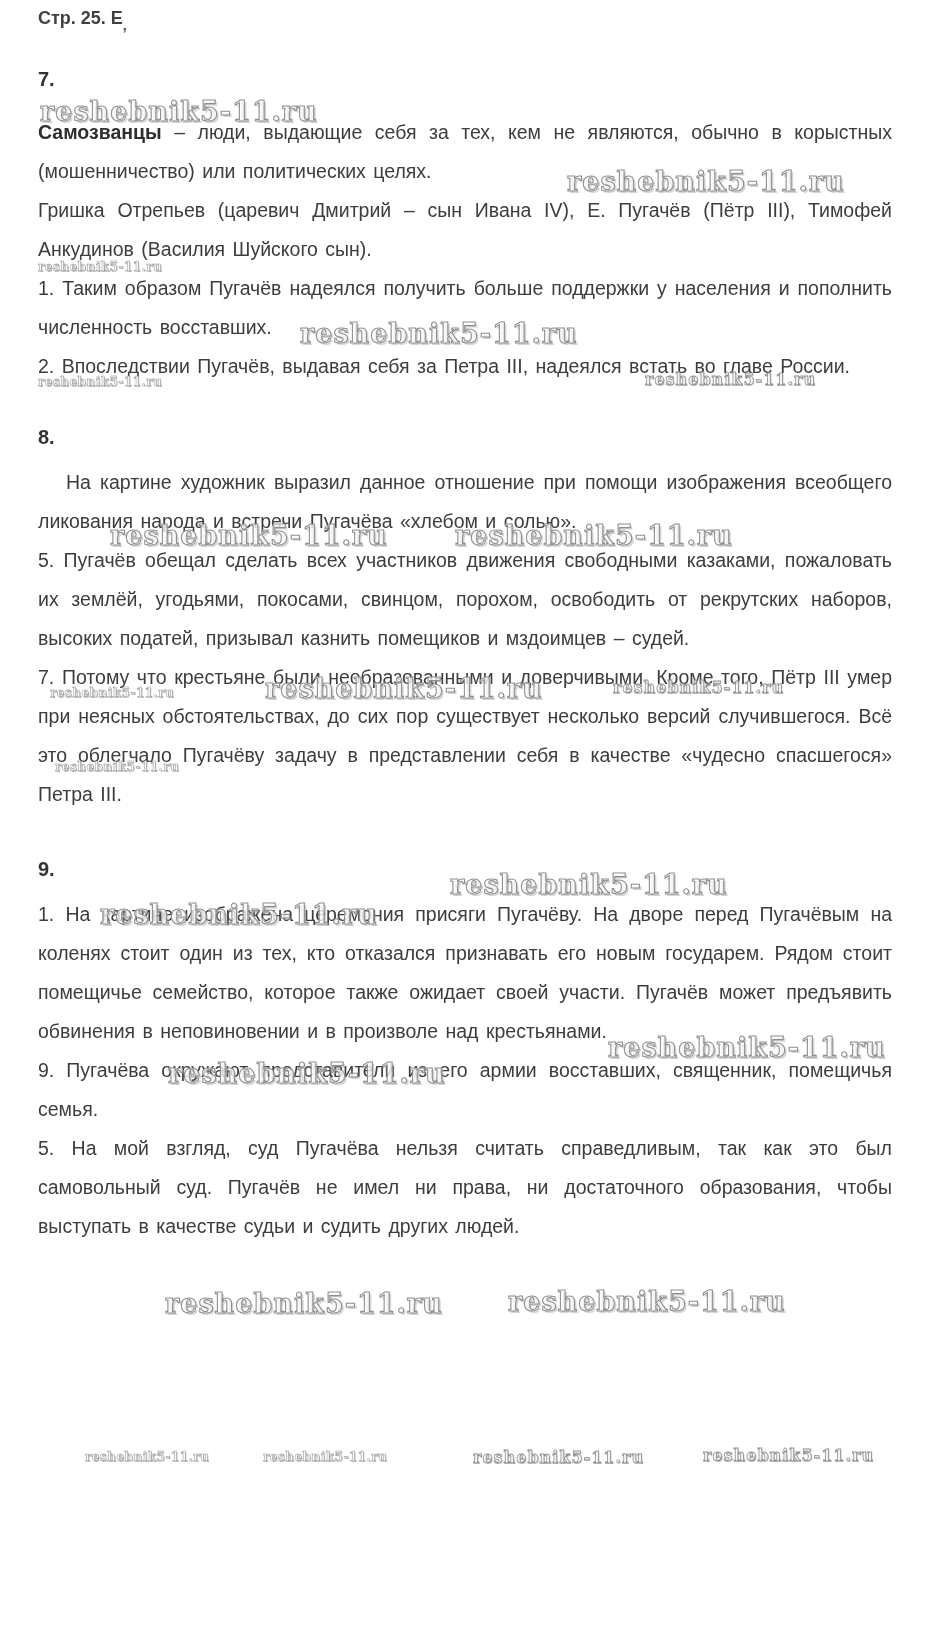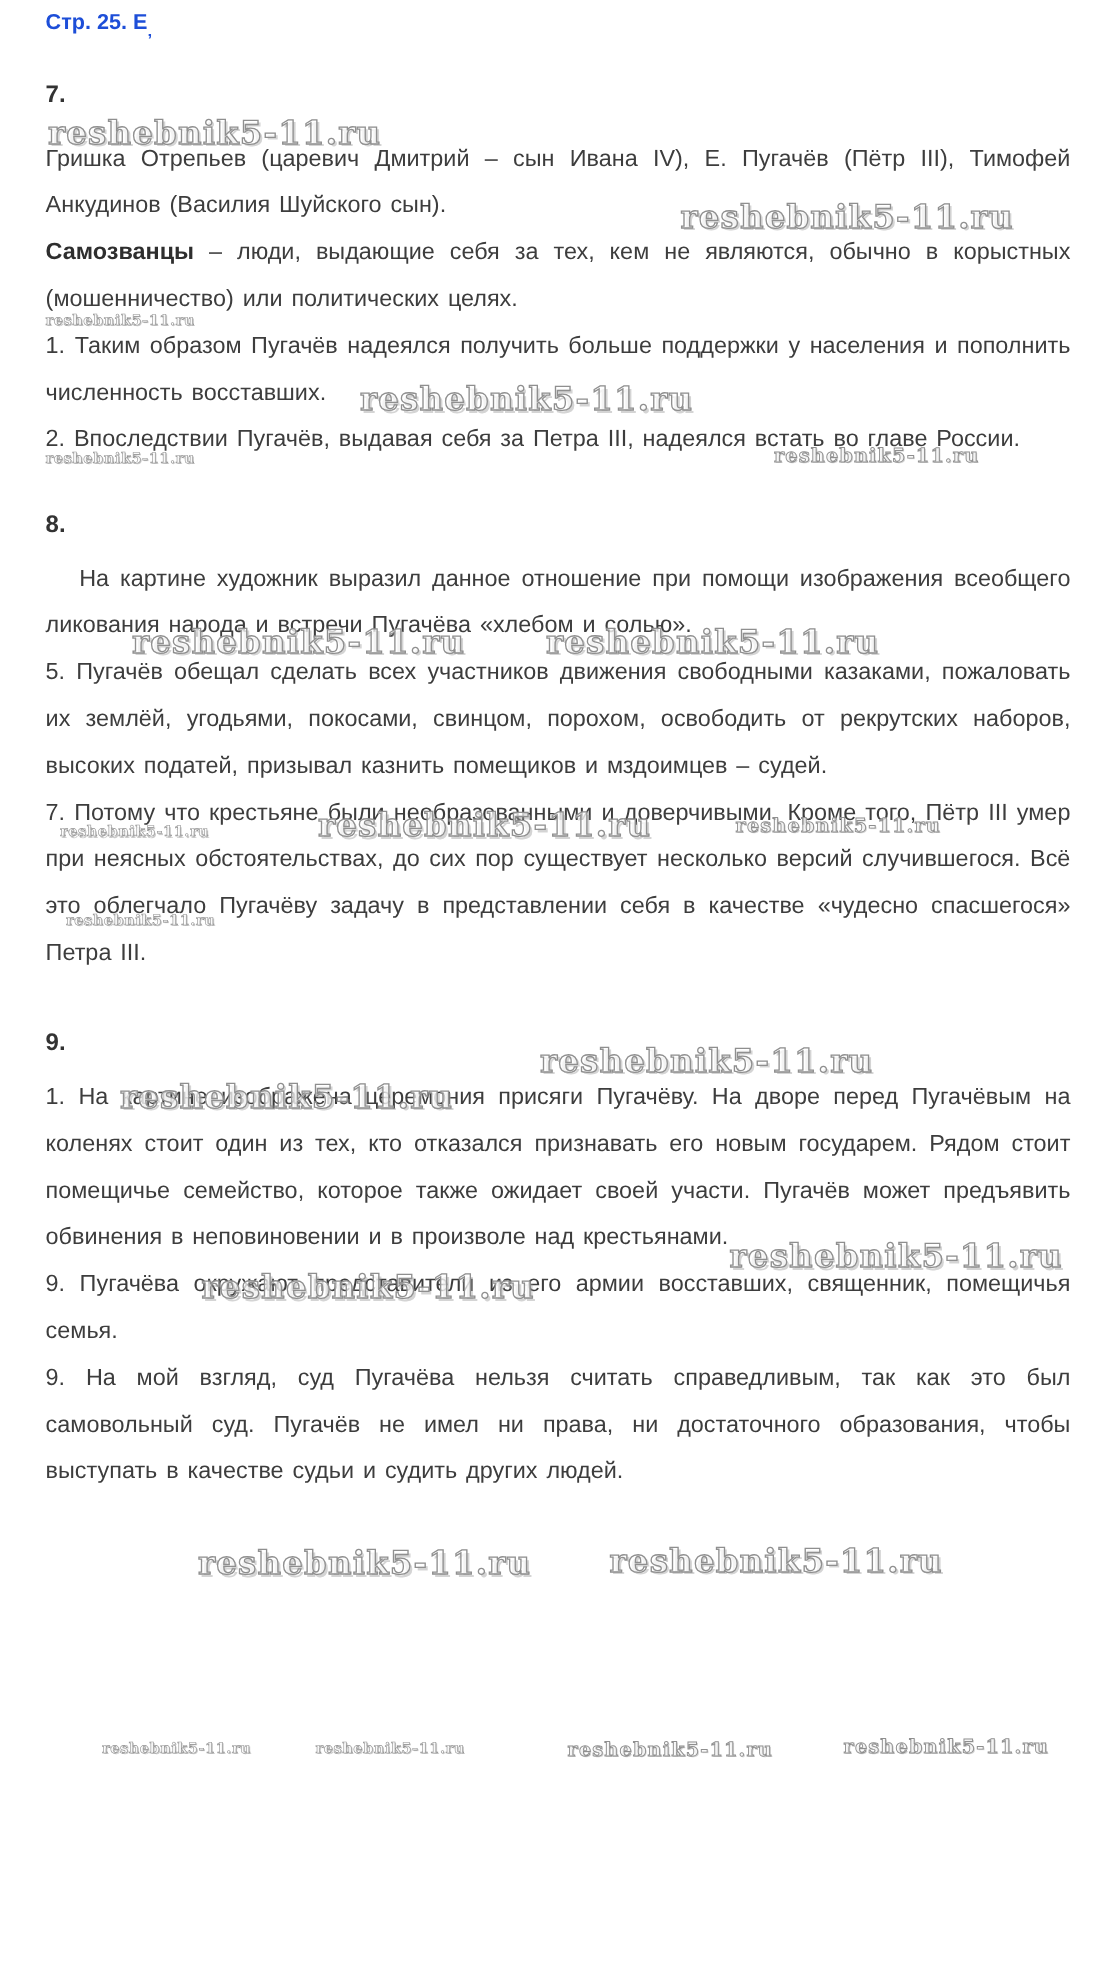--- a/index.html
+++ b/index.html
@@ -16,21 +16,21 @@
   .doc {
     position: relative;
     width: 930px;
     min-height: 1639px;
     padding: 6px 38px 60px 38px;
     box-sizing: border-box;
   }
   .page-header {
     font-size: 18px;
     font-weight: bold;
-    color: #1d4ed8;
+    color: #404040;
     margin: 2px 0 0 0;
     height: 26px;
   }
   .cursor-mark {
     font-size: 14px;
     vertical-align: -6px;
     font-weight: bold;
   }
   .sec-num {
     font-size: 20px;
@@ -74,44 +74,44 @@
 </style>
 </head>
 <body>
 
 <div class="doc">
 
   <div class="page-header"><span>Стр. 25. Е</span><span class="cursor-mark">‚</span></div>
 
   <div class="sec-num sec-7">7.</div>
 
+  <p class="para mb-md"><b>Самозванцы</b><span> – люди, выдающие себя за тех, кем не являются, обычно в корыстных (мошенничество) или политических целях.</span></p>
+
   <p class="para mb-lg">Гришка Отрепьев (царевич Дмитрий – сын Ивана IV), Е. Пугачёв (Пётр III), Тимофей Анкудинов (Василия Шуйского сын).</p>
-
-  <p class="para mb-md"><b>Самозванцы</b><span> – люди, выдающие себя за тех, кем не являются, обычно в корыстных (мошенничество) или политических целях.</span></p>
 
   <p class="para mb-sm">1. Таким образом Пугачёв надеялся получить больше поддержки у населения и пополнить численность восставших.</p>
 
   <p class="para mb-xl">2. Впоследствии Пугачёв, выдавая себя за Петра III, надеялся встать во главе России.</p>
 
   <div class="sec-num sec-8">8.</div>
 
 
   <p class="para indent mb-sm">На картине художник выразил данное отношение при помощи изображения всеобщего ликования народа и встречи Пугачёва «хлебом и солью».</p>
 
   <p class="para mb-sm">5. Пугачёв обещал сделать всех участников движения свободными казаками, пожаловать их землёй, угодьями, покосами, свинцом, порохом, освободить от рекрутских наборов, высоких податей, призывал казнить помещиков и мздоимцев – судей.</p>
 
   <p class="para mb-xl">7. Потому что крестьяне были необразованными и доверчивыми. Кроме того, Пётр III умер при неясных обстоятельствах, до сих пор существует несколько версий случившегося. Всё это облегчало Пугачёву задачу в представлении себя в качестве «чудесно спасшегося» Петра III.</p>
 
   <div class="sec-num sec-9">9.</div>
 
   <p class="para mb-md">1. На картине изображена церемония присяги Пугачёву. На дворе перед Пугачёвым на коленях стоит один из тех, кто отказался признавать его новым государем. Рядом стоит помещичье семейство, которое также ожидает своей участи. Пугачёв может предъявить обвинения в неповиновении и в произволе над крестьянами.</p>
 
   <p class="para mb-sm">9. Пугачёва окружают представители из его армии восставших, священник, помещичья семья.</p>
 
-  <p class="para">9. На мой взгляд, суд Пугачёва нельзя считать справедливым, так как это был самовольный суд. Пугачёв не имел ни права, ни достаточного образования, чтобы выступать в качестве судьи и судить других людей.</p>
+  <p class="para">5. На мой взгляд, суд Пугачёва нельзя считать справедливым, так как это был самовольный суд. Пугачёв не имел ни права, ни достаточного образования, чтобы выступать в качестве судьи и судить других людей.</p>
 
   <div class="wm wm-lg" style="left:40px;  top:96px;">reshebnik5-11.ru</div>
   <div class="wm wm-lg" style="left:567px; top:166px;">reshebnik5-11.ru</div>
   <div class="wm wm-sm" style="left:38px;  top:260px;">reshebnik5-11.ru</div>
   <div class="wm wm-lg" style="left:300px; top:318px;">reshebnik5-11.ru</div>
   <div class="wm wm-sm" style="left:38px;  top:375px;">reshebnik5-11.ru</div>
   <div class="wm wm-md" style="left:645px; top:370px;">reshebnik5-11.ru</div>
   <div class="wm wm-lg" style="left:110px; top:520px;">reshebnik5-11.ru</div>
   <div class="wm wm-lg" style="left:455px; top:520px;">reshebnik5-11.ru</div>
   <div class="wm wm-sm" style="left:50px;  top:686px;">reshebnik5-11.ru</div>

